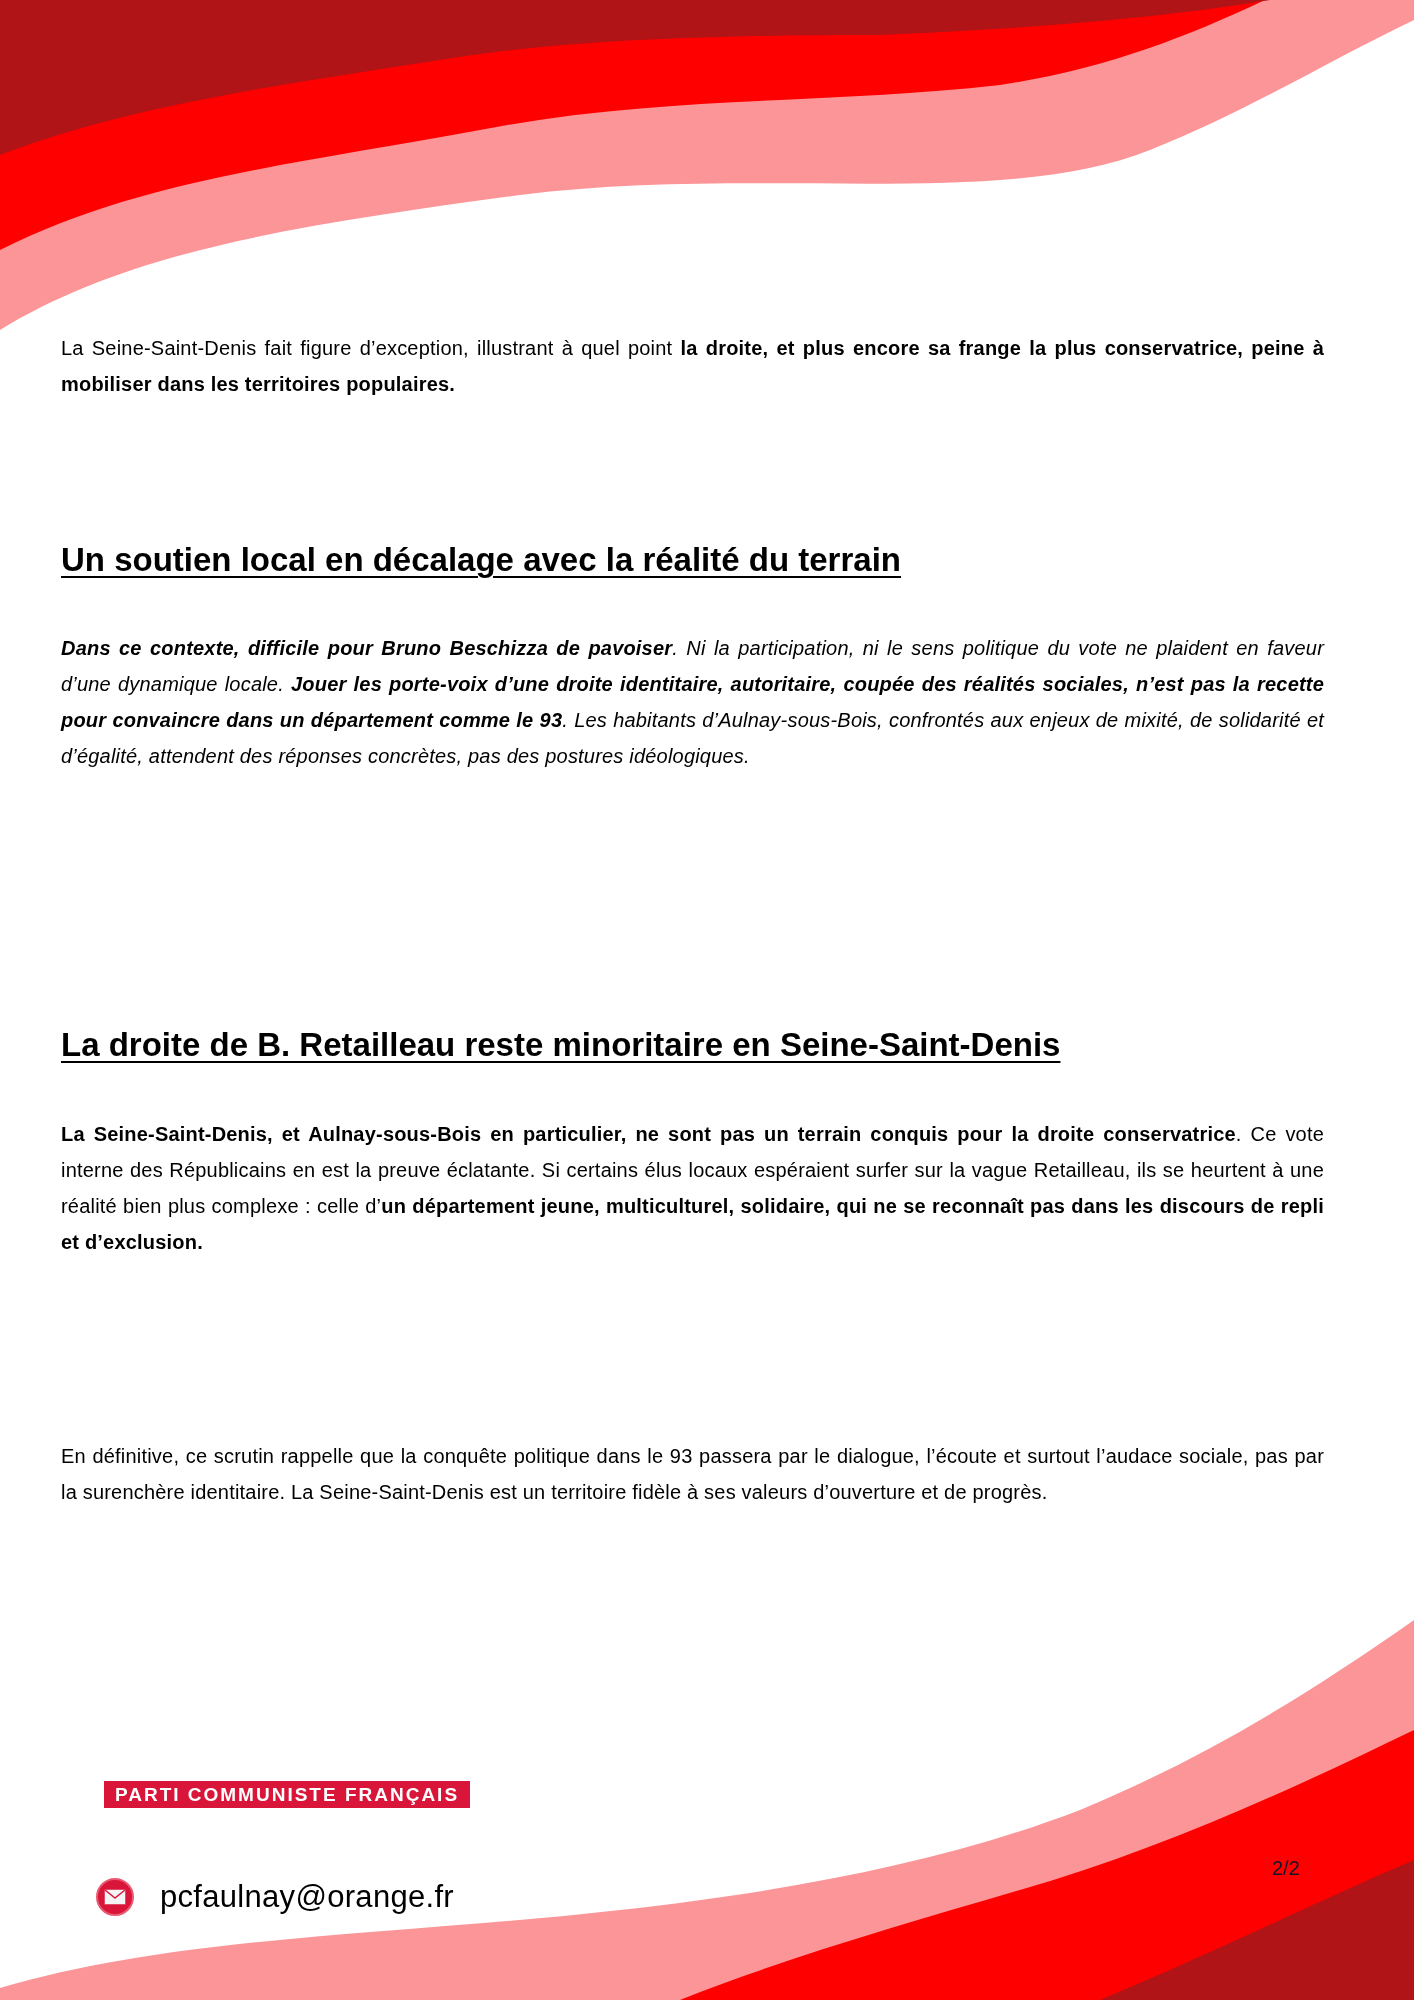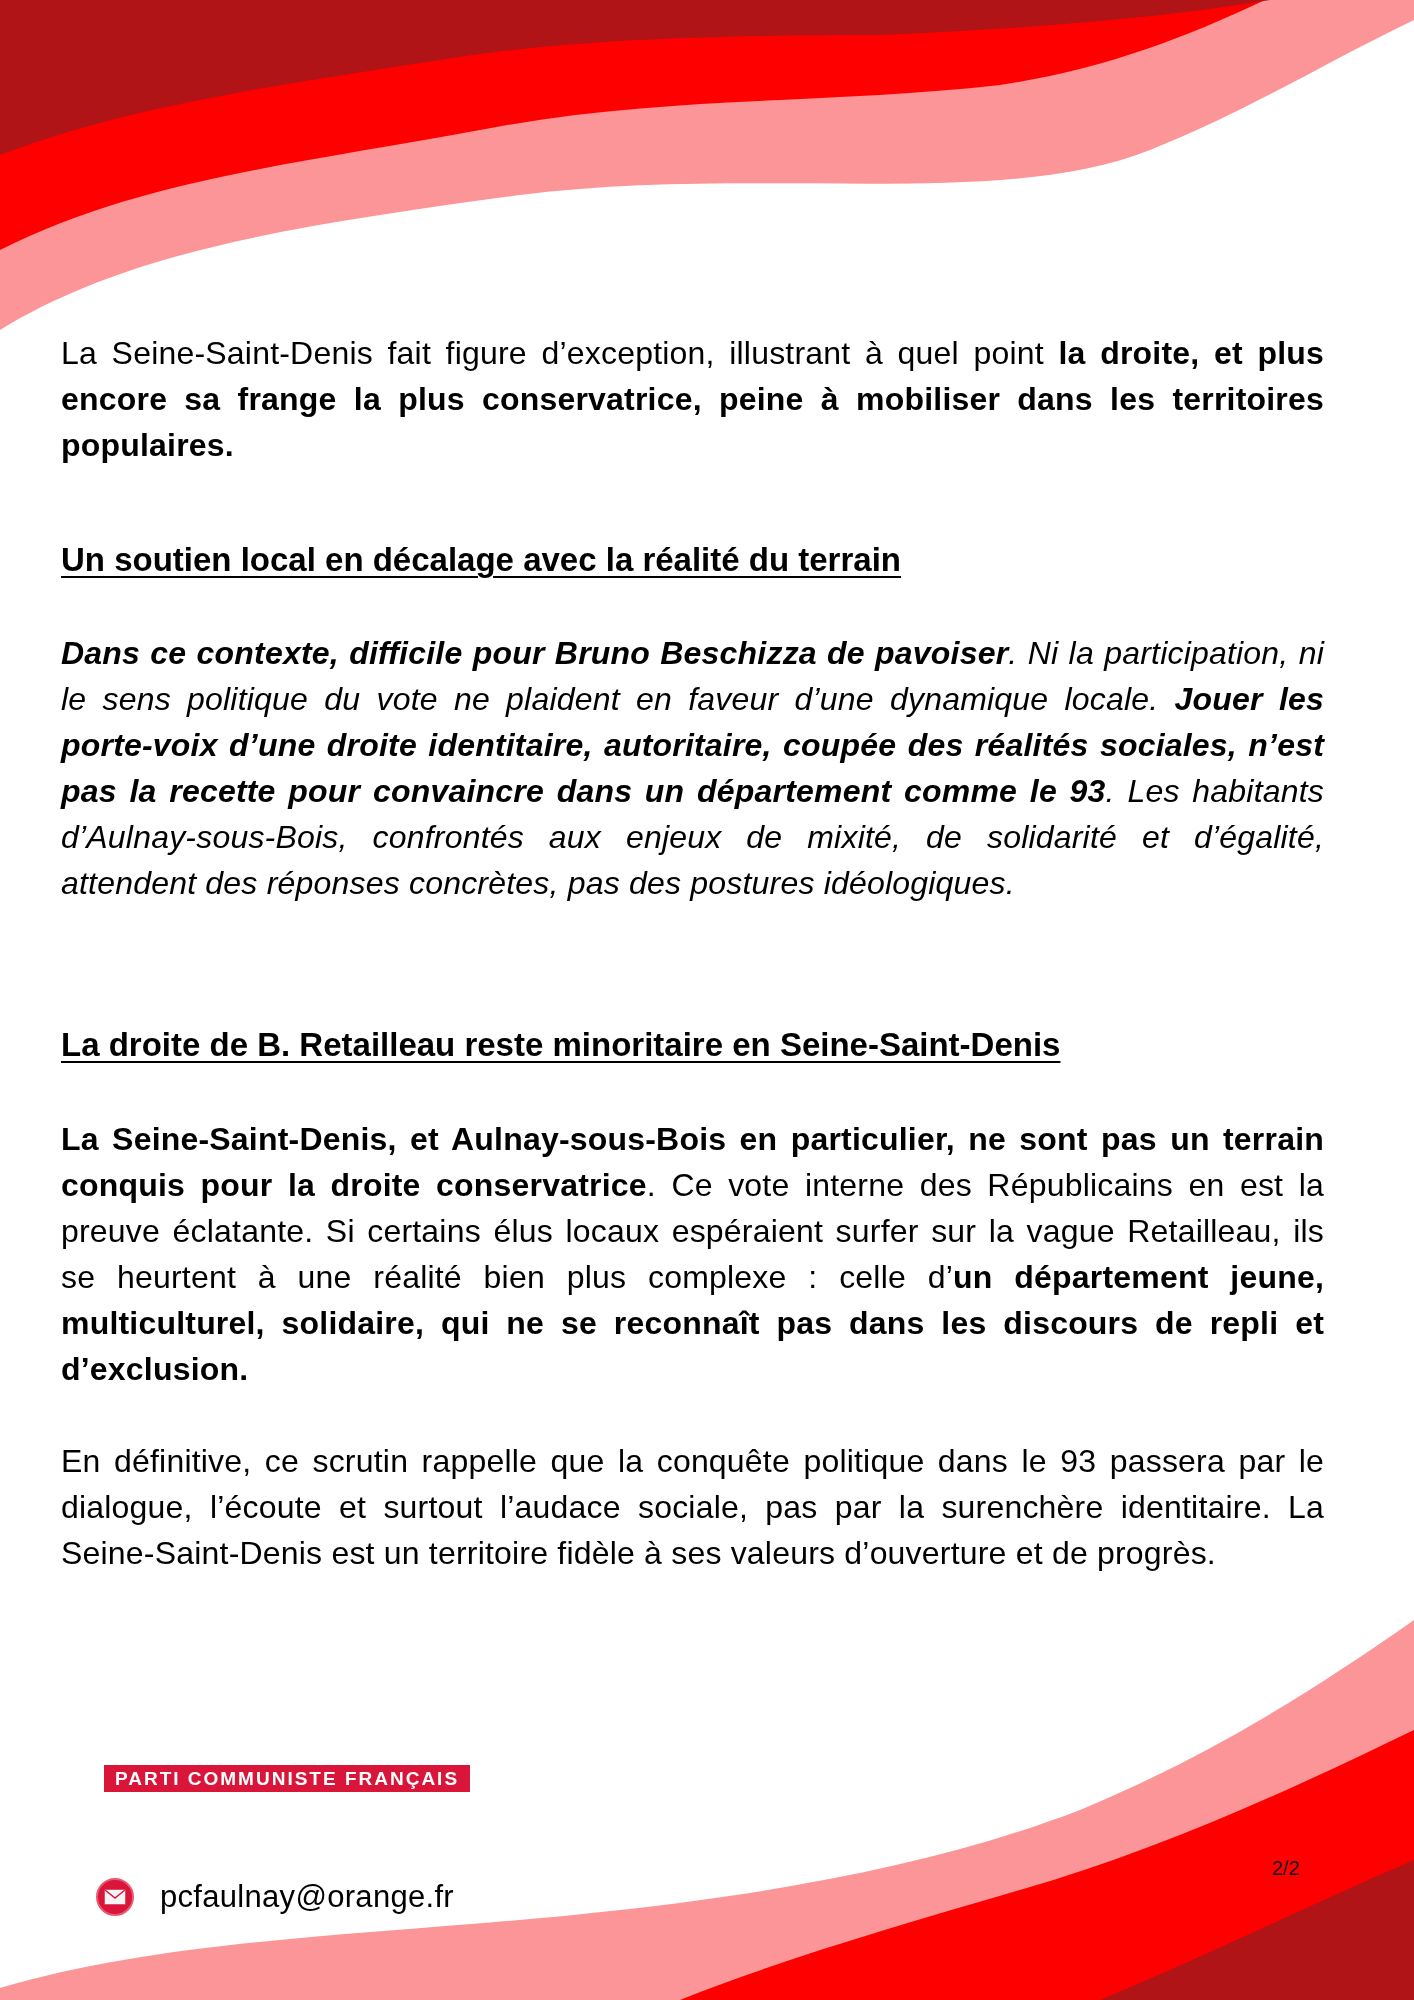--- a/index.html
+++ b/index.html
@@ -1,36 +1,36 @@
 <!DOCTYPE html>
 <html><head>
 <meta charset="utf-8">
 <style>
   html, body { margin: 0; padding: 0; background: #ffffff; }
   body { width: 1414px; height: 2000px; position: relative; overflow: hidden;
          font-family: "Liberation Sans", "DejaVu Sans", sans-serif; color: #000; }
   .waves { position: absolute; left: 0; top: 0; width: 1414px; height: 2000px; }
   .content { position: absolute; left: 61px; top: 330px; width: 1263px; }
   p, h2 { margin: 0; }
-  .para { font-size: 32px; line-height: 46px; text-align: justify; letter-spacing: 0.2px; }
+  .para { font-size: 20px; line-height: 36px; text-align: justify; letter-spacing: 0.2px; }
   .para b { font-weight: 700; }
   .heading { font-size: 33px; font-weight: 700; line-height: 46px; text-decoration: underline;
              text-underline-offset: 5px; text-decoration-thickness: 2px; }
   #p1 { position: absolute; top: 0; }
   #h1 { position: absolute; top: 207px; }
   #p2 { position: absolute; top: 300px; font-style: italic; }
   #h2 { position: absolute; top: 692px; }
   #p3 { position: absolute; top: 786px; }
   #p4 { position: absolute; top: 1108px; }
   .logo { position: absolute; left: 104px; top: 1765px; width: 366px; }
   .logo-top { display: flex; align-items: center; height: 50px; color: #d9163a;
               font-weight: 700; font-size: 50px; letter-spacing: 1px; line-height: 50px; }
   .logo-top .star { font-size: 42px; margin: 0 0 0 2px; position: relative; top: -2px; }
   .logo-top .ss { font-size: 16px; font-weight: 400; margin: 0 6px 0 14px; letter-spacing: 0; }
-  .logo-band { margin-top: 0; background: #d9163a; color: #fff; font-weight: 700;
+  .logo-band { margin-top: 16px; background: #d9163a; color: #fff; font-weight: 700;
                font-size: 19px; letter-spacing: 2px; text-align: center; height: 27px; line-height: 27px; width: 366px; }
   .contact { position: absolute; left: 96px; top: 1878px; display: flex; align-items: center; justify-content: space-between; }
   .mail-icon { width: 38px; height: 38px; border-radius: 50%; background: #d9163a;
                border: 2px solid #e85a72; box-sizing: border-box; display: flex; align-items: center; justify-content: center; }
   .contact-text { font-size: 31px; margin-left: 26px; letter-spacing: 0.3px; }
   .page-num { position: absolute; left: 1272px; top: 1857px; font-size: 20px; color: #0f172a; }
 </style>
 </head>
 <body>
 

